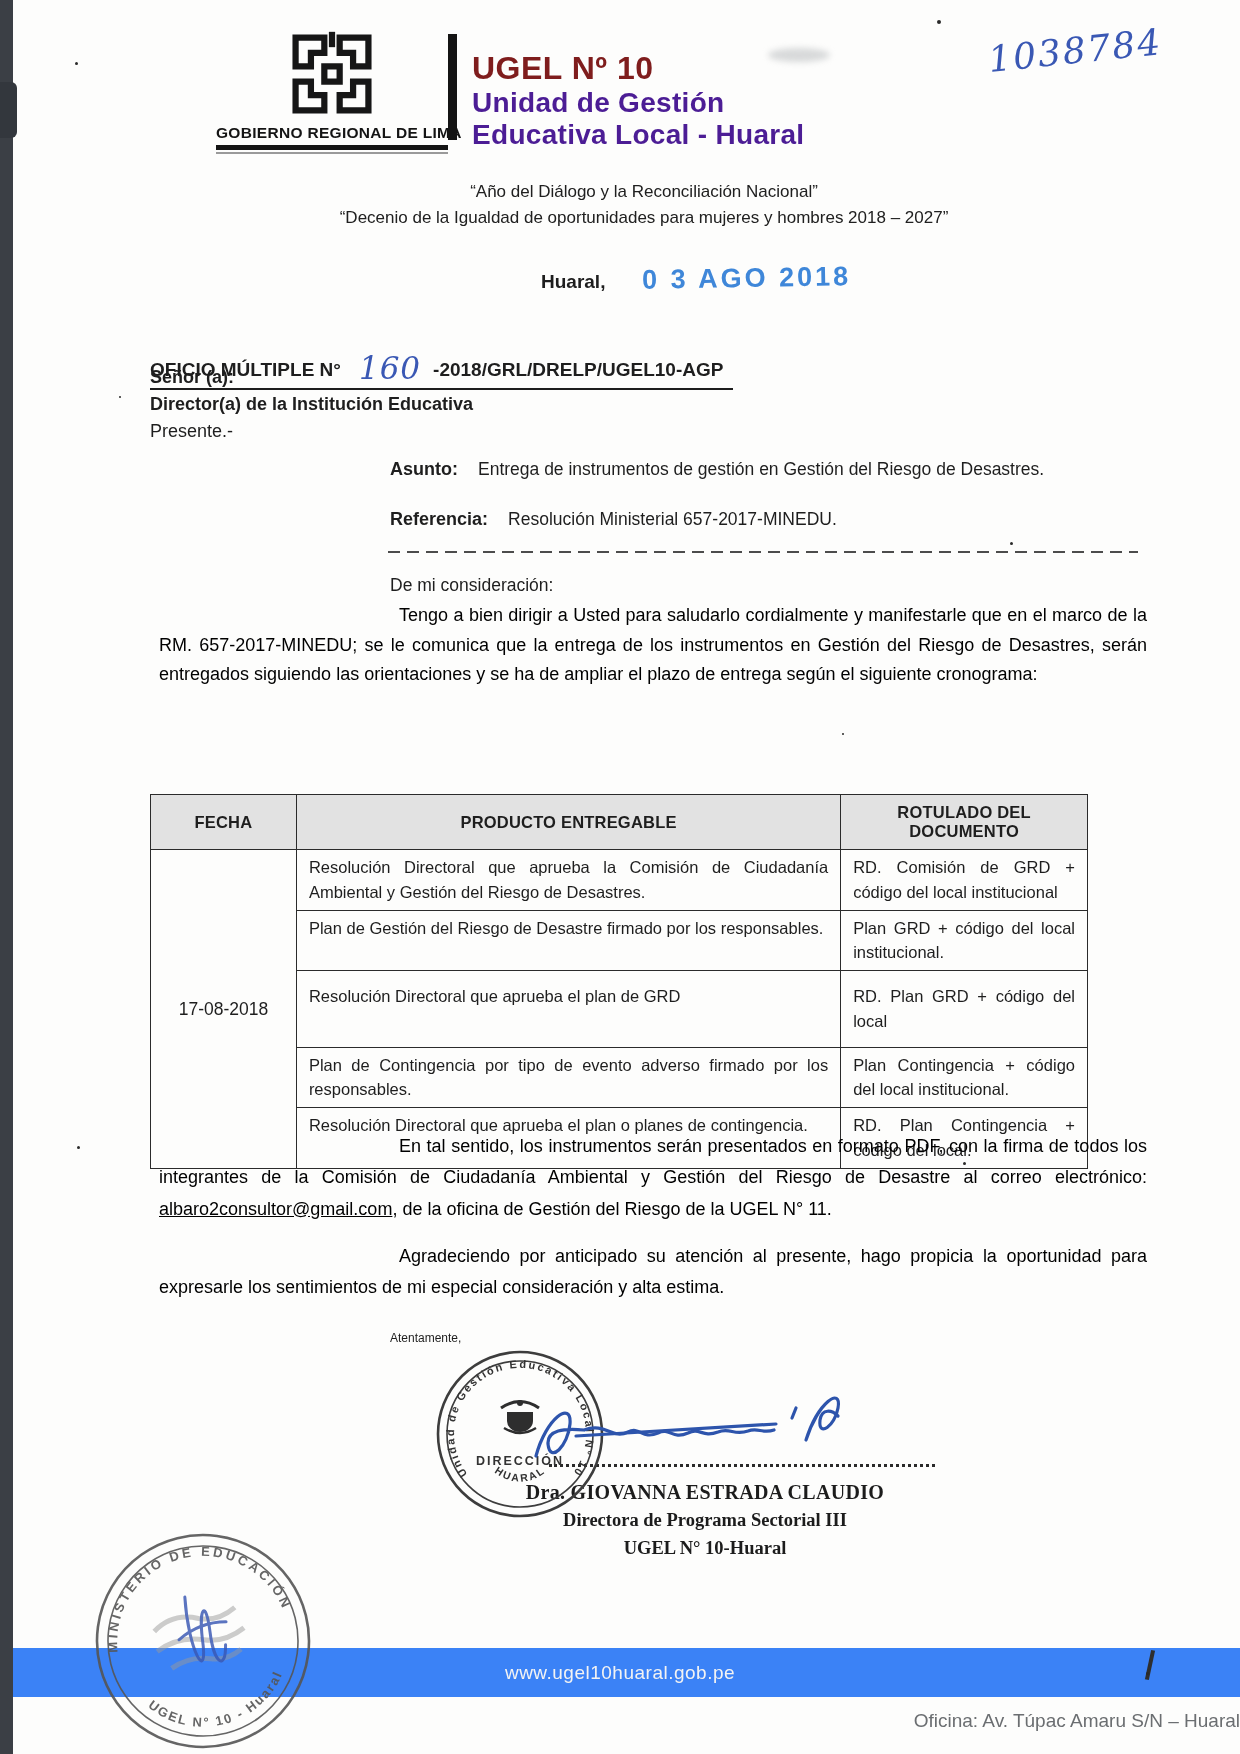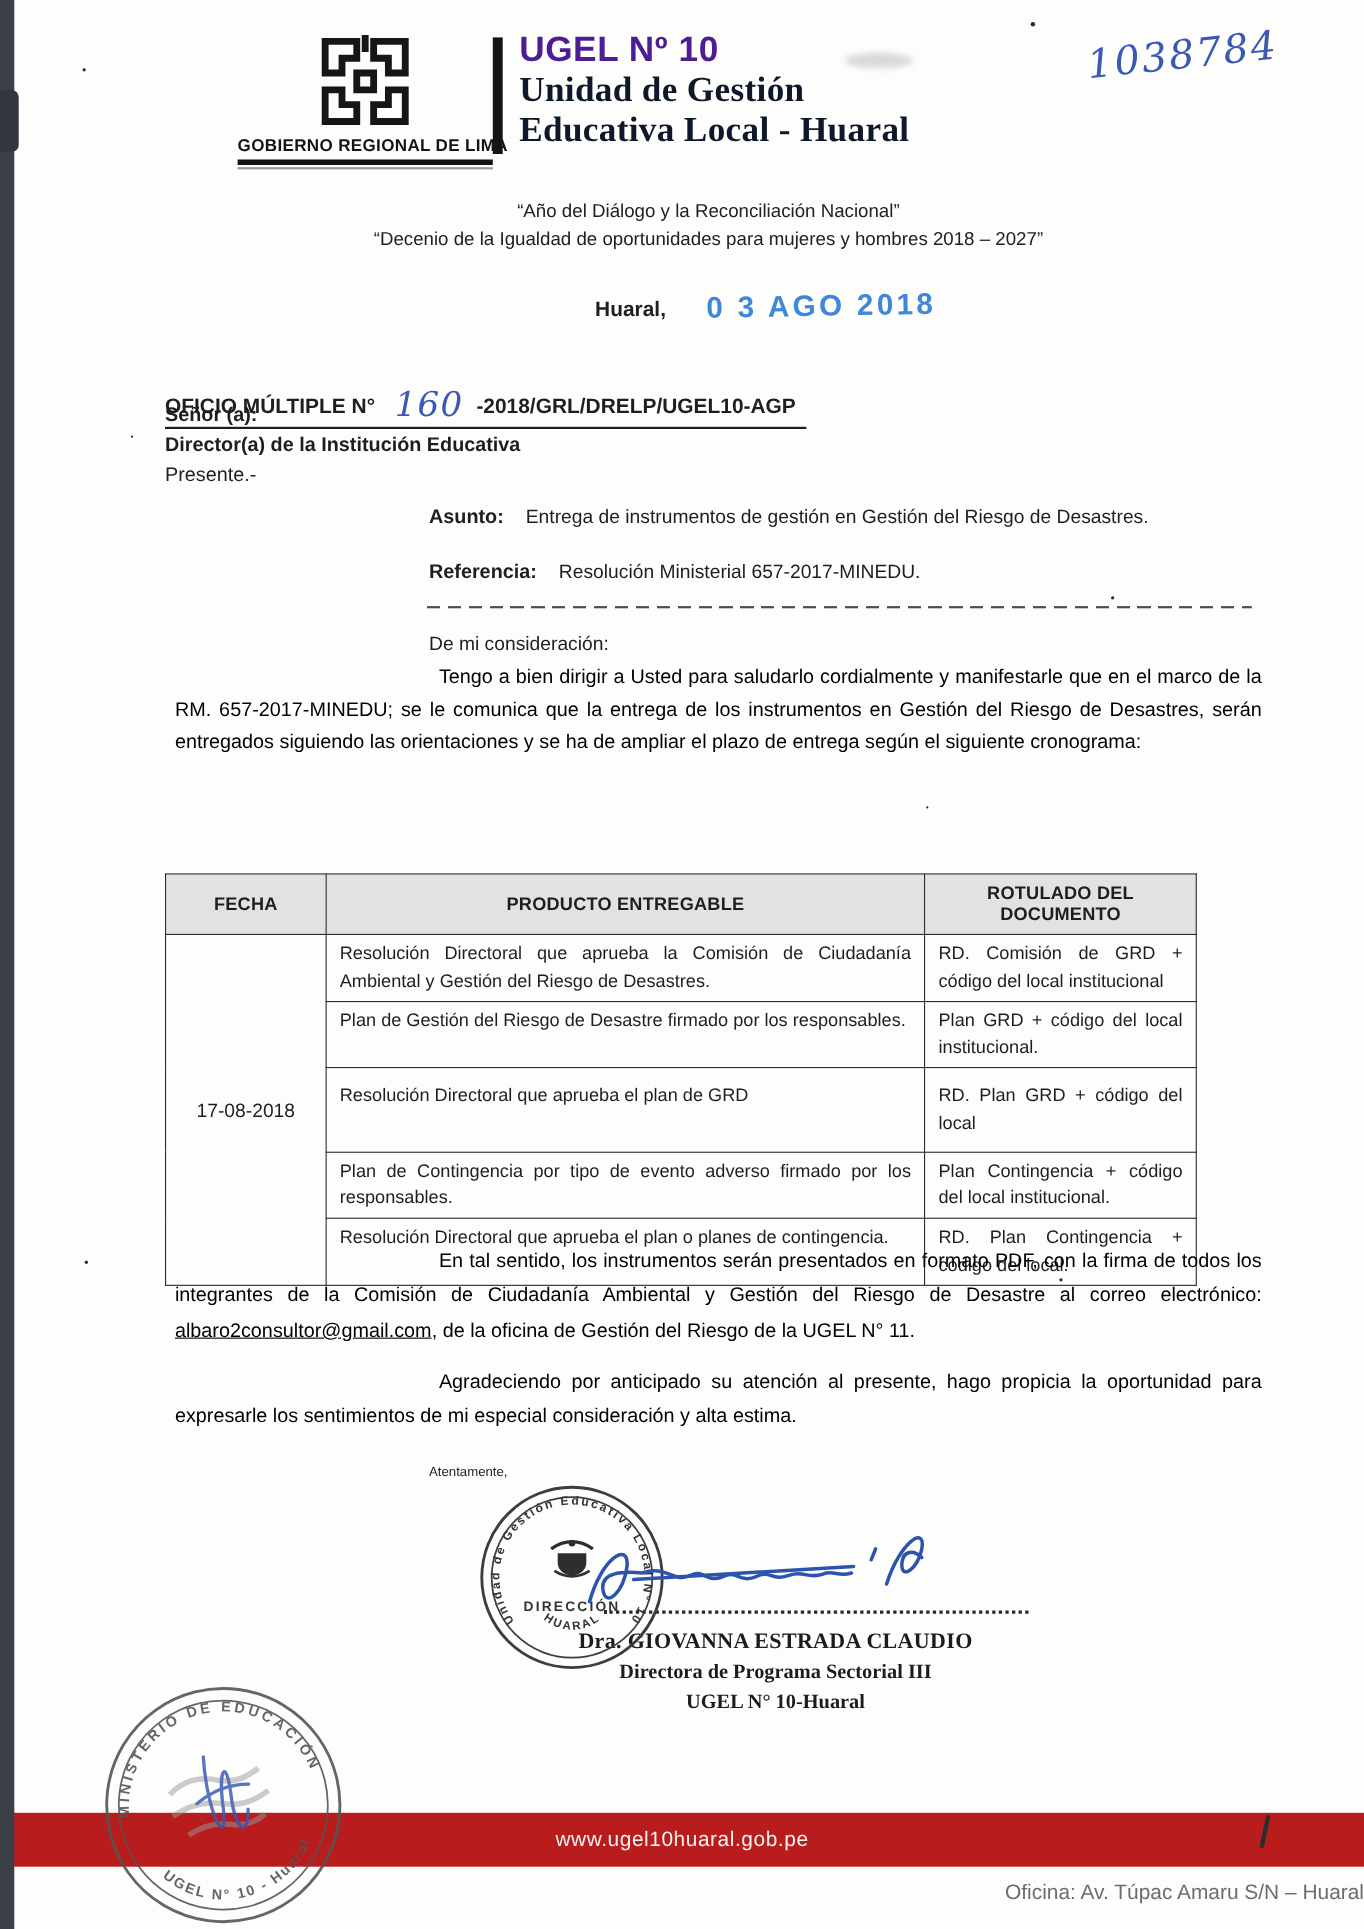--- a/index.html
+++ b/index.html
@@ -15,22 +15,22 @@
   .smudge { position:absolute; left:768px; top:48px; width:62px; height:14px; background:#b9bcbe; border-radius:50%; filter:blur(3px); opacity:.55; }
 
   
   .logo-block { position:absolute; left:216px; top:28px; width:232px; text-align:center; }
   .logo-block svg { display:block; margin:0 auto; }
   .org-name { font-weight:bold; font-size:15.5px; letter-spacing:.3px; white-space:nowrap; margin-top:4px; color:#141414; }
   .org-bar { height:5px; background:#141414; margin-top:3px; }
   .org-bar2 { height:2px; background:#9a9a9a; margin-top:2px; }
   .vbar { position:absolute; left:448px; top:34px; width:9px; height:106px; background:#141414; }
   .entity { position:absolute; left:472px; top:26px; }
-  .entity-title { font-size:32px; font-weight:800; letter-spacing:.5px; color:#4c1d95; }
-  .entity-sub { font-size:32px; font-weight:700; color:#0f172a; line-height:1.14; letter-spacing:.3px;font-family:Liberation Serif, serif; }
+  .entity-title { font-size:32px; font-weight:800; letter-spacing:.5px; color:#7f1d1d;margin-top:24px; }
+  .entity-sub { font-size:28px; font-weight:700; color:#4c1d95; line-height:1.14; letter-spacing:.3px; }
   .hand-number { position:absolute; left:988px; top:30px; font-family:"DejaVu Serif", serif; font-style:italic;
     font-size:36px; color:#3a58b4; transform:rotate(-6deg); letter-spacing:2px; }
 
   .motto { position:absolute; left:150px; width:988px; text-align:center; font-size:17px; color:#202020; }
   .motto.l1 { top:182px; } .motto.l2 { top:208px; }
 
   .place { position:absolute; left:541px; top:271px; font-weight:bold; font-size:19px; }
   .date-stamp { position:absolute; left:642px; top:263px; font-size:27px; font-weight:bold;
     color:#3f87d9; letter-spacing:3px; transform:rotate(-1deg); }
 
@@ -70,21 +70,21 @@
   .signature-svg { position:absolute; left:520px; top:1378px; z-index:3; }
   .dotline { position:absolute; left:549px; top:1436px; width:386px; height:28px;
     border-bottom:3px dotted #2a2a2a; z-index:1; }
   .sigblock { position:absolute; left:465px; top:1477px; width:480px; text-align:center;
     font-family:"Liberation Serif", serif; font-weight:bold; color:#1c1c1c; line-height:1.5; }
   .sig-name { font-size:20px; letter-spacing:.3px; }
   .sig-title, .sig-org { font-size:18.5px; }
 
   .seal2 { position:absolute; left:86px; top:1524px; z-index:4; opacity:.9; }
 
-  .footer-bar { position:absolute; left:0; top:1648px; width:1240px; height:49px; background:#b91c1c;
+  .footer-bar { position:absolute; left:0; top:1648px; width:1240px; height:49px; background:#3b82f6;
     z-index:1; text-align:center; }
   .footer-bar .site { color:#f3f3f3; font-size:19px; line-height:49px; letter-spacing:.5px; }
   .footer-addr { position:absolute; left:0; top:1710px; width:1240px; text-align:right;
     font-size:19px; color:#6b6e71; }
   .bar-mark { position:absolute; left:1148px; top:1650px; width:4px; height:30px; background:#2e2e2e;
     transform:rotate(12deg); z-index:2; }
 </style>
 </head>
 <body>
 

